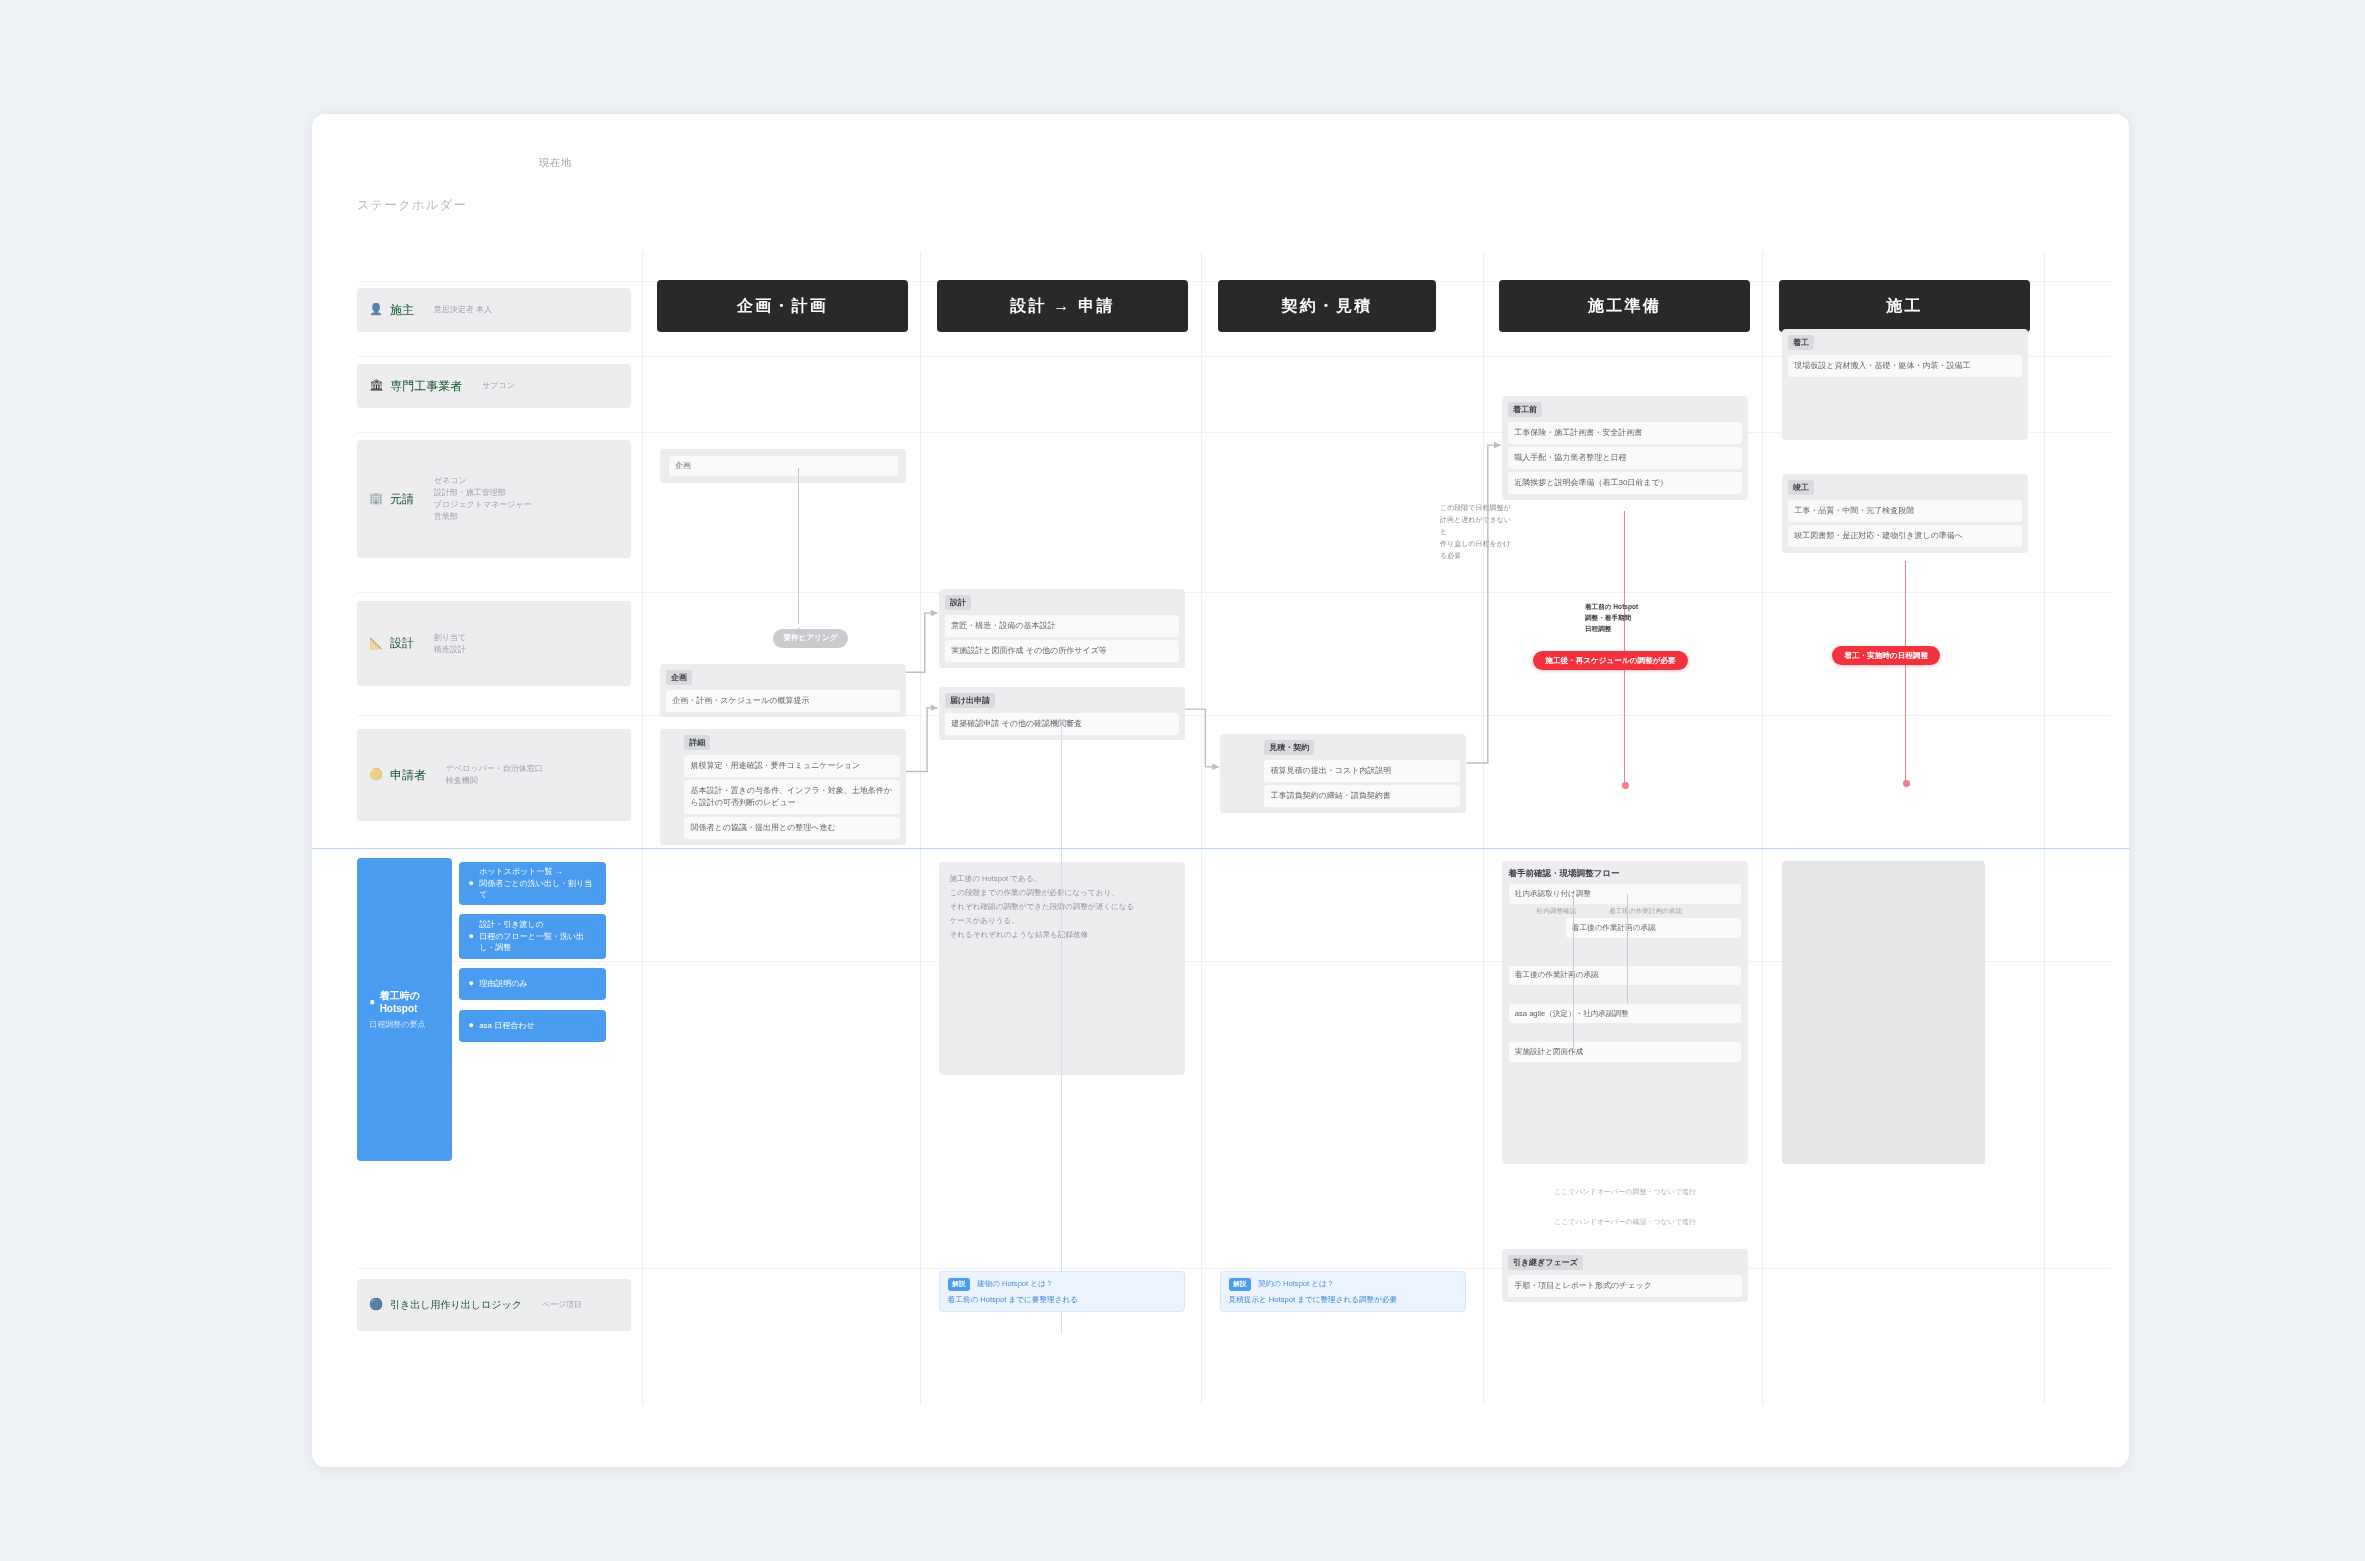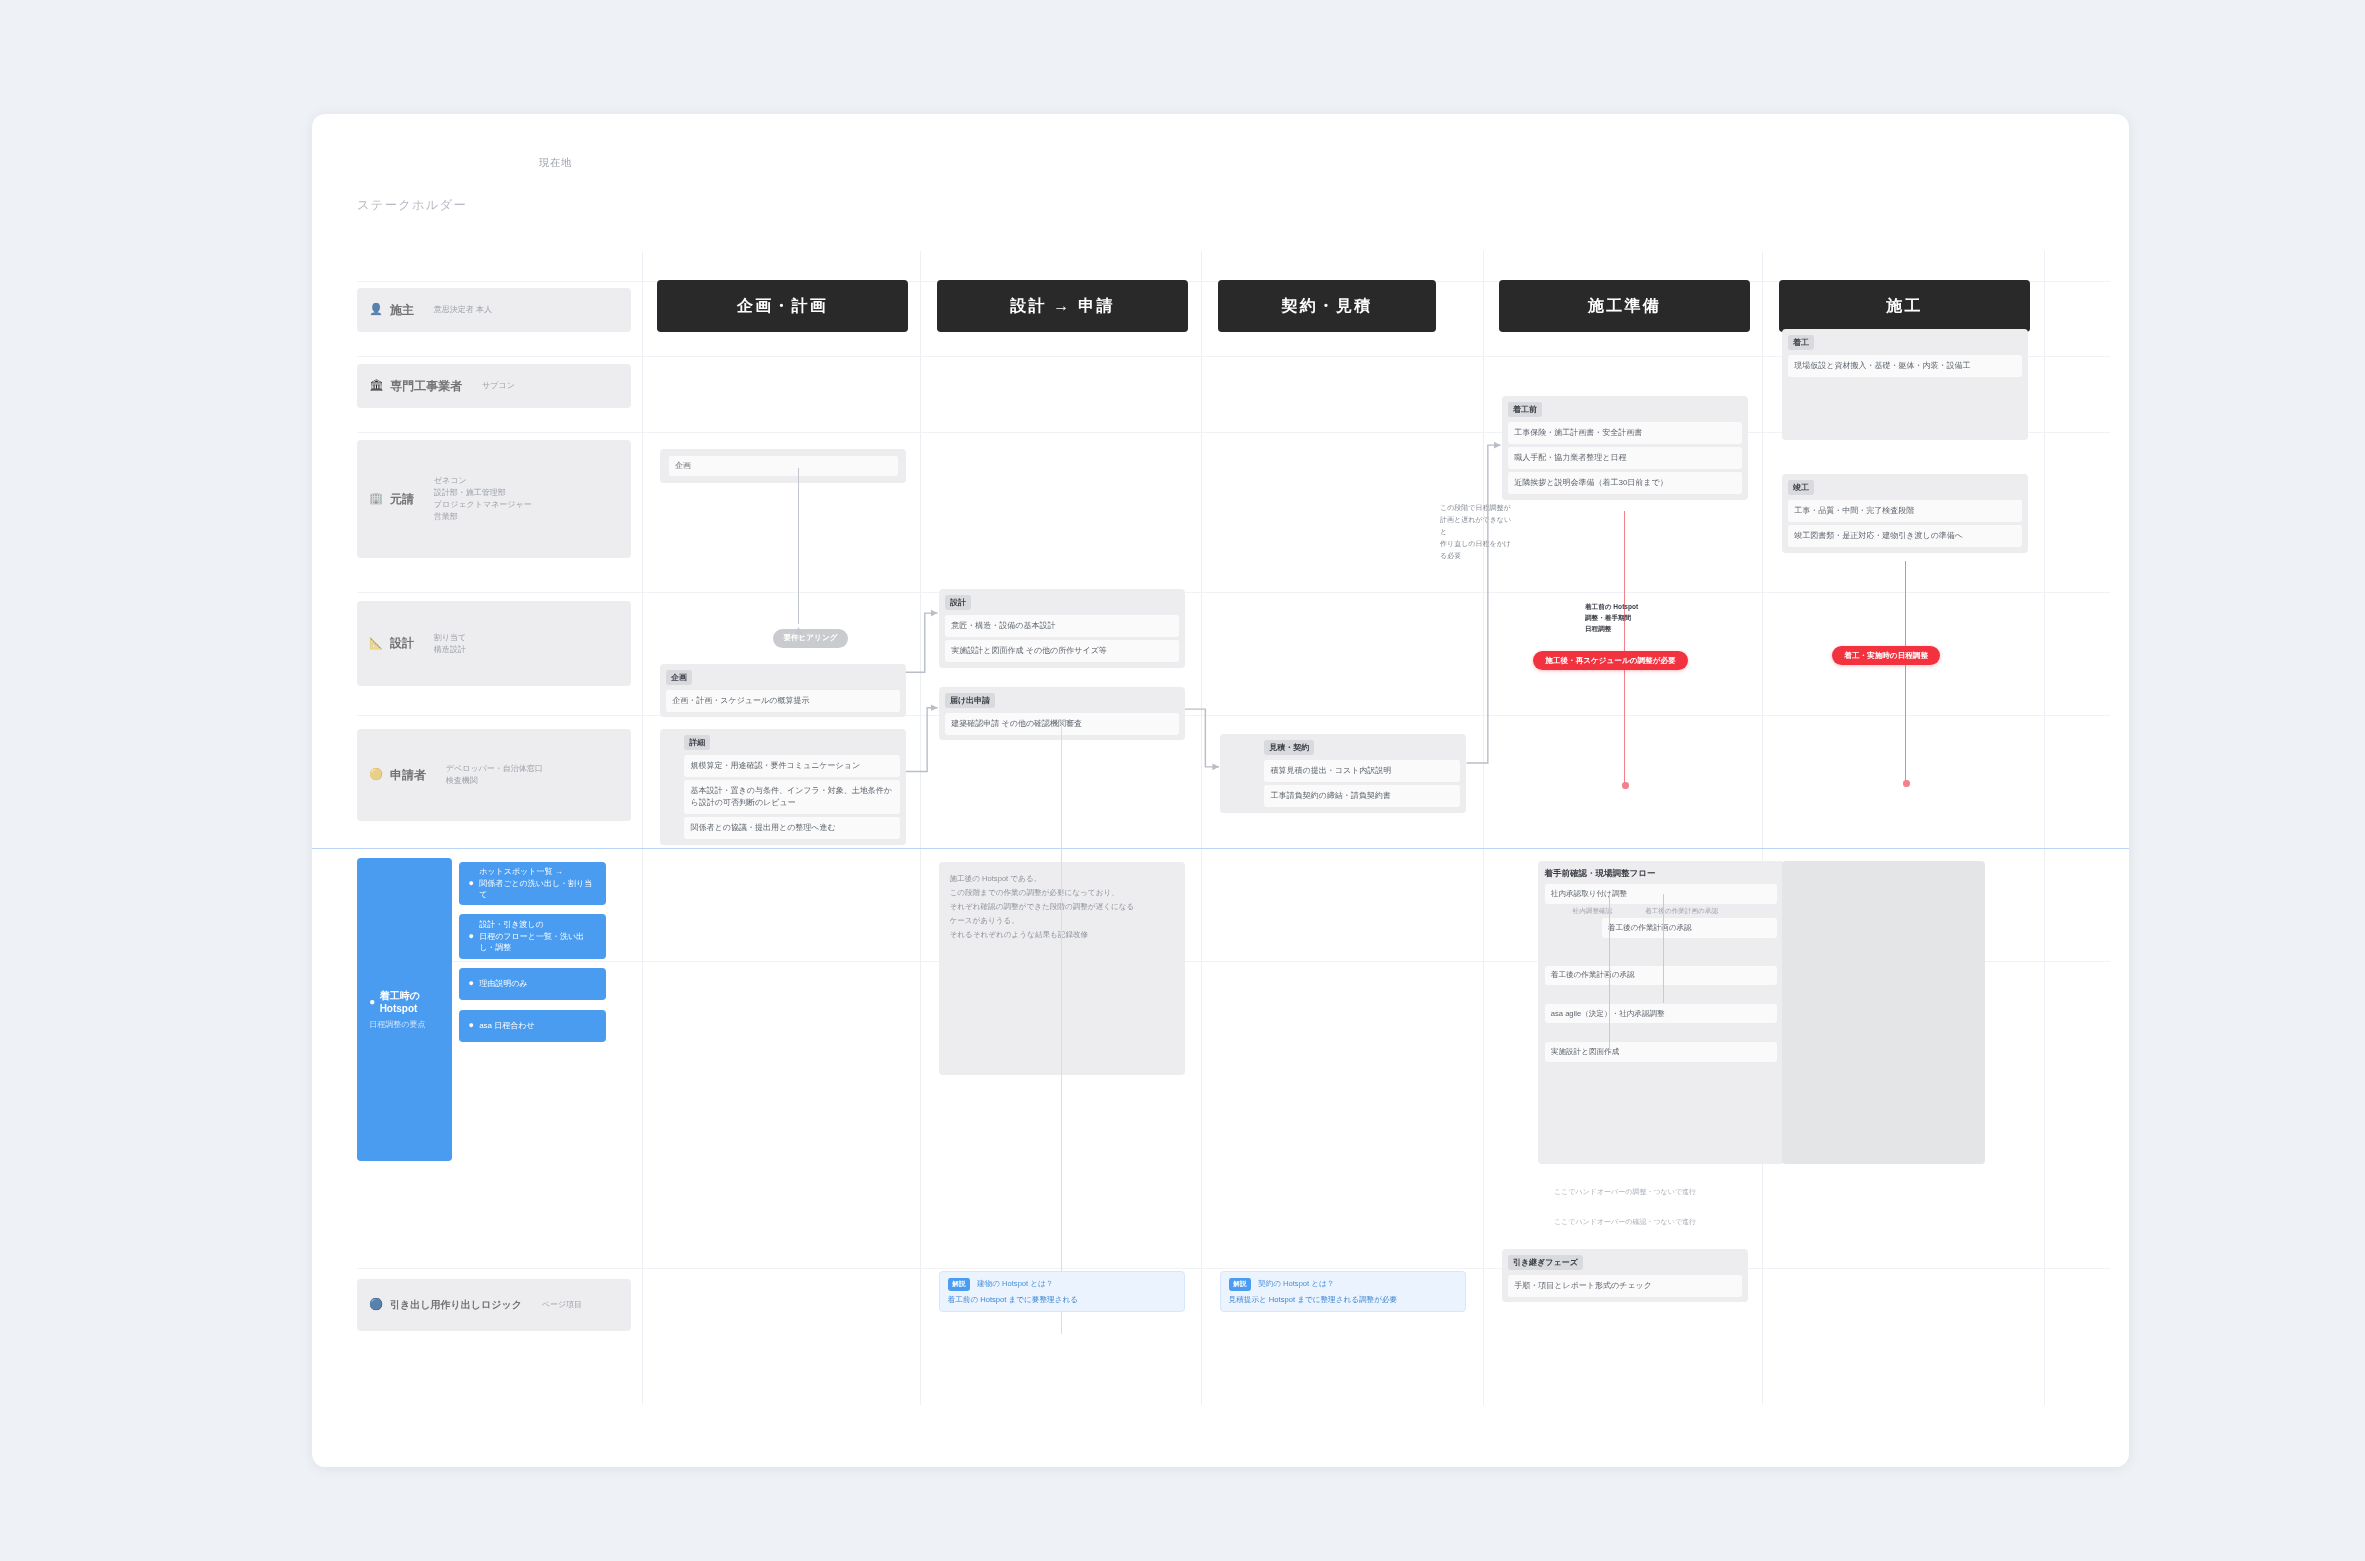--- a/index.html
+++ b/index.html
@@ -39,21 +39,21 @@
     font-size:12.3px; color:#b4bac2; letter-spacing:.10em;
   }
 
   
   .lane {
     position:absolute; left:45px; width:274px;
     background:#ededef; border-radius:3.8px;
     display:flex; align-items:center; padding:0 12.3px; gap:6.6px;
   }
   .lane .ic { font-size:11.4px; line-height:1; flex:0 0 auto; filter:saturate(.55); opacity:.85; }
-  .lane .nm { font-size:12px; font-weight:700; color:#737373; white-space:nowrap; }
+  .lane .nm { font-size:12px; font-weight:400; color:#14532d; white-space:nowrap; }
   .lane .ds {
     font-size:8px; color:#9ba1aa; line-height:1.5; margin-left:13.2px;
     max-width:142px; font-weight:400;
   }
 
   
   .card {
     position:absolute; background:#ededef; border-radius:3.8px; padding:5.7px;
   }
   .card > .chip {
@@ -317,21 +317,21 @@
 作り直しの日程をかけ
 る必要</div>
 
   <div class="redline" style="left:1312px; top:397px; height:274px;"></div>
   <div class="freetext" style="left:1273px; top:487px; width:95px; white-space:pre-line; color:#3b3f46; font-weight:700; font-size:6.6px;">着工前の Hotspot
 調整・着手期間
 日程調整</div>
   <div class="redpill" style="left:1221px; top:537px;">施工後・再スケジュールの調整が必要</div>
   <div class="reddot" style="left:1310px; top:668px;"></div>
 
-  <div class="mini" style="left:1190px; top:747px; width:246px; height:303px;margin-left:36px;">
+  <div class="mini" style="left:1190px; top:747px; width:246px; height:303px;">
     <div class="mhead">着手前確認・現場調整フロー</div>
     <div class="mrow">社内承認取り付け調整</div>
     <div class="branch">
       <span>社内調整確認</span>
       <span>着工後の作業計画の承認</span>
     </div>
     <div class="mrow inset">着工後の作業計画の承認</div>
     <div class="mrow" style="margin-top:28px">着工後の作業計画の承認</div>
     <div class="mrow" style="margin-top:19px">asa agile（決定）・社内承認調整</div>
     <div class="mrow" style="margin-top:19px">実施設計と図面作成</div>

